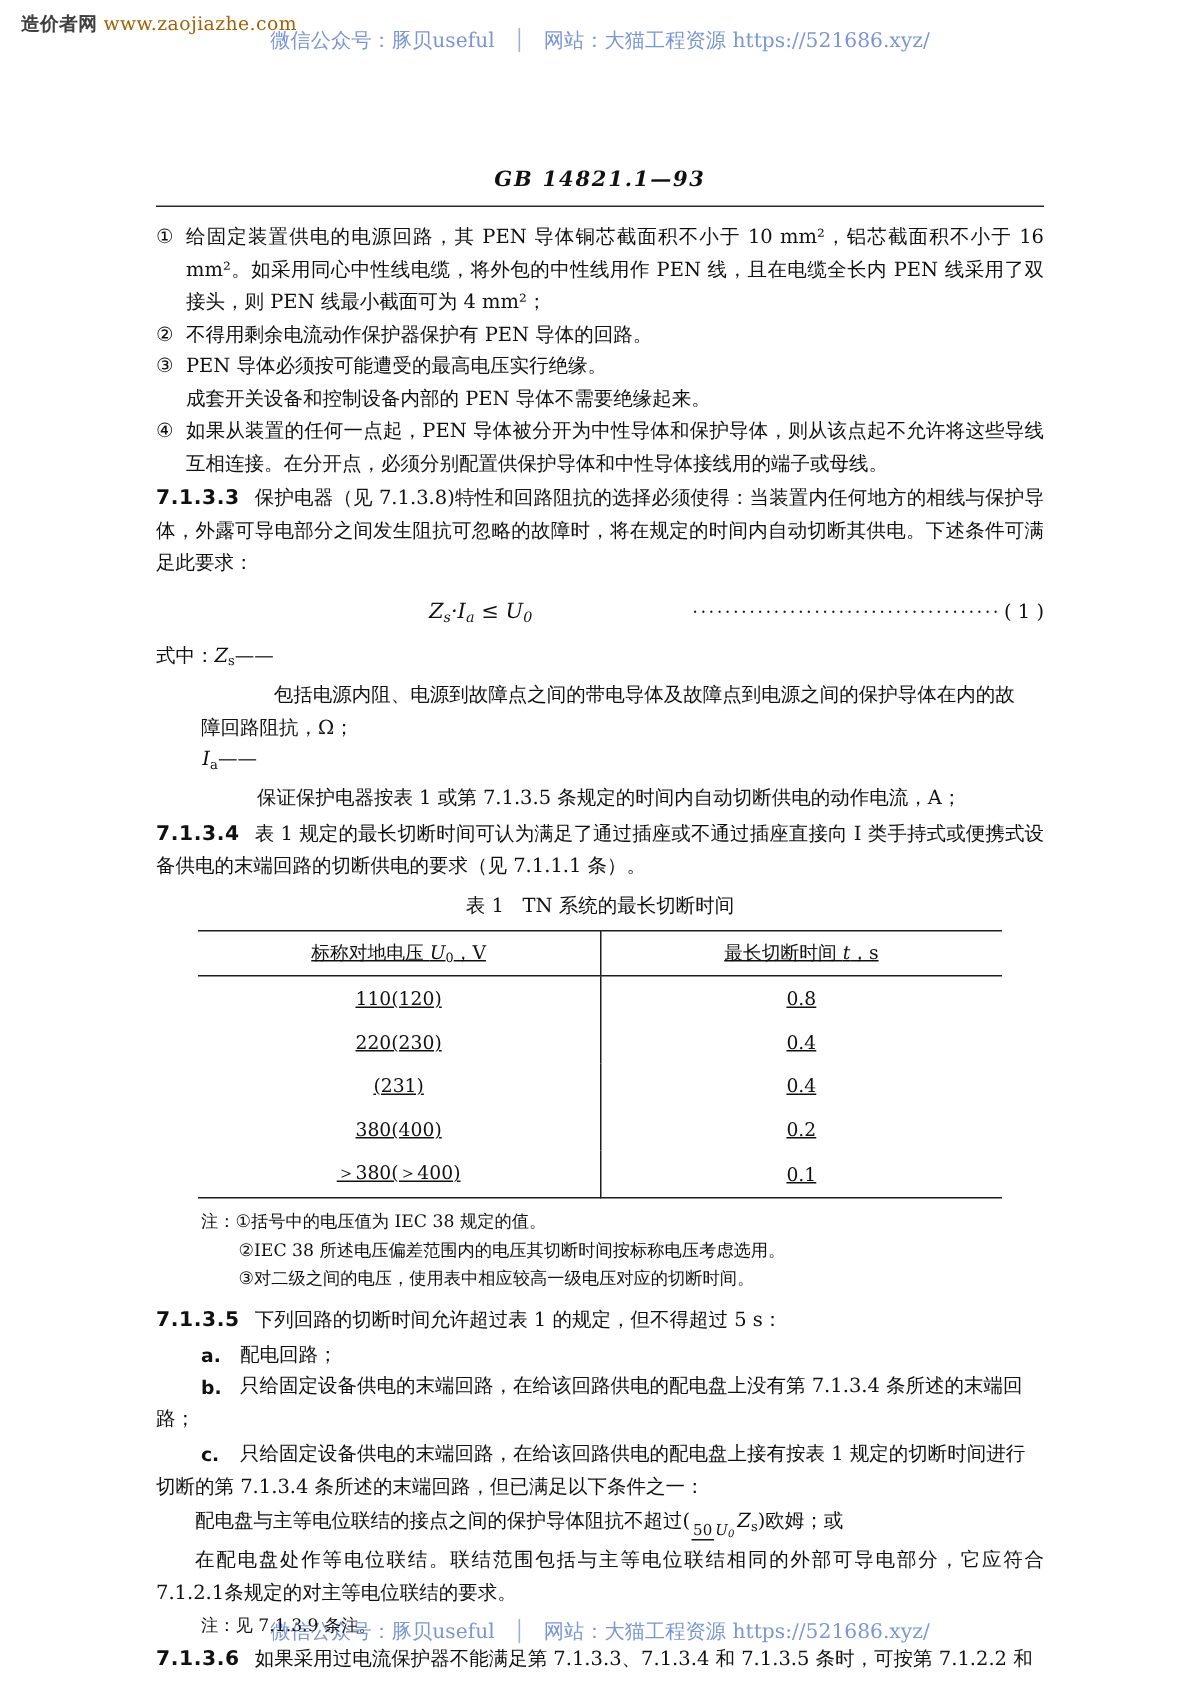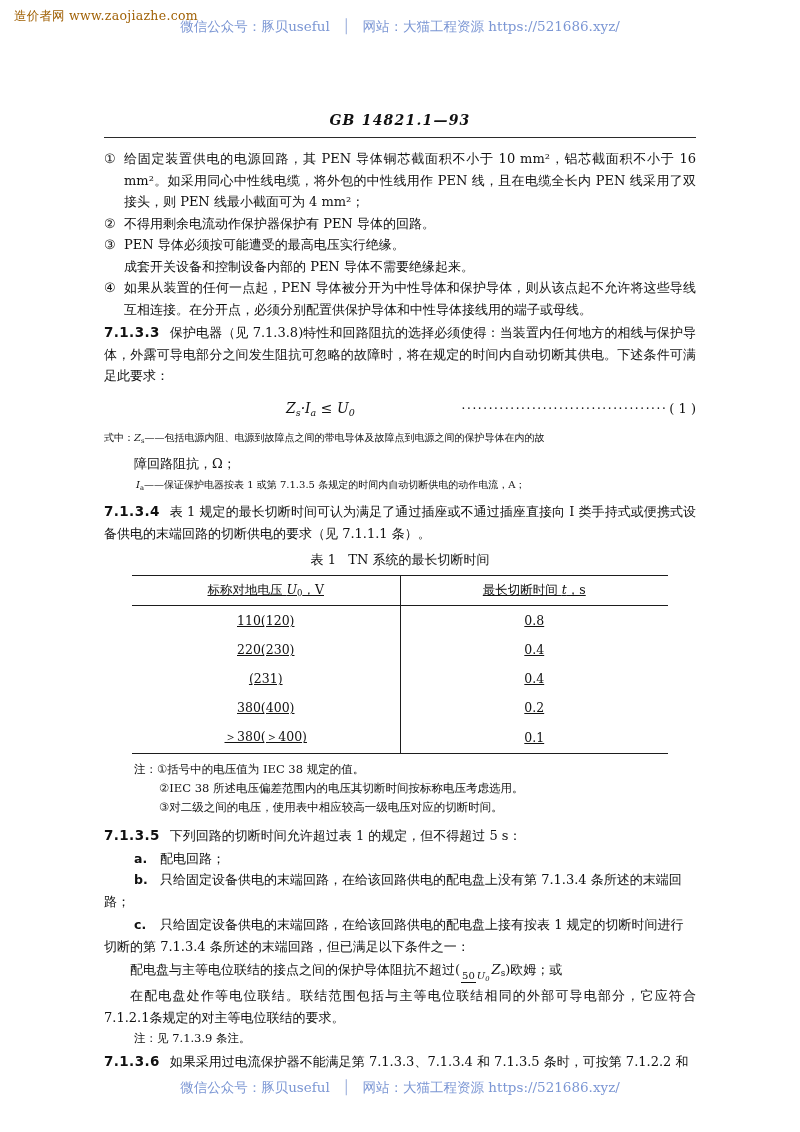--- a/index.html
+++ b/index.html
@@ -20,21 +20,21 @@
   .wm-topleft {
     position: absolute;
     left: 14px;
     top: 8px;
     font-family: "DejaVu Sans", "Liberation Sans", sans-serif;
     font-size: 12.5px;
     color: #e8788f;
     white-space: nowrap;
     letter-spacing: 0.2px;
   }
-  .wm-topleft .wm-cn { color: #a16207; font-weight: 400; }
+  .wm-topleft .wm-cn { color: #404040; font-weight: 700; }
   .wm-topleft .wm-url { color: #a16207; }
 
   .wm-top {
     position: absolute;
     left: 0;
     right: 0;
     top: 18px;
     text-align: center;
     font-size: 13.5px;
     color: #7b96d4;
@@ -150,31 +150,32 @@
     white-space: nowrap;
     font-size: 13px;
   }
   sub { font-size: 0.68em; vertical-align: -0.28em; }
   .ital { font-style: italic; }
 
   
   .where { margin-top: 4px; }
   .wrow {
     display: flex;
-    font-size: 10px;
+    font-size: 13px;
     line-height: 21.5px;
   }
   .wrow .lead {
     flex: 0 0 auto;
     white-space: nowrap;
   }
   .wrow .def {
     flex: 1 1 auto;
     text-align: justify;
     text-justify: inter-ideograph;
+    margin-top: 26px;
   }
   .wcont {
     margin-left: 30px;
     font-size: 13px;
     line-height: 21.5px;
   }
   .wsym {
     display: inline-block;
     width: 36px;
     text-align: right;

